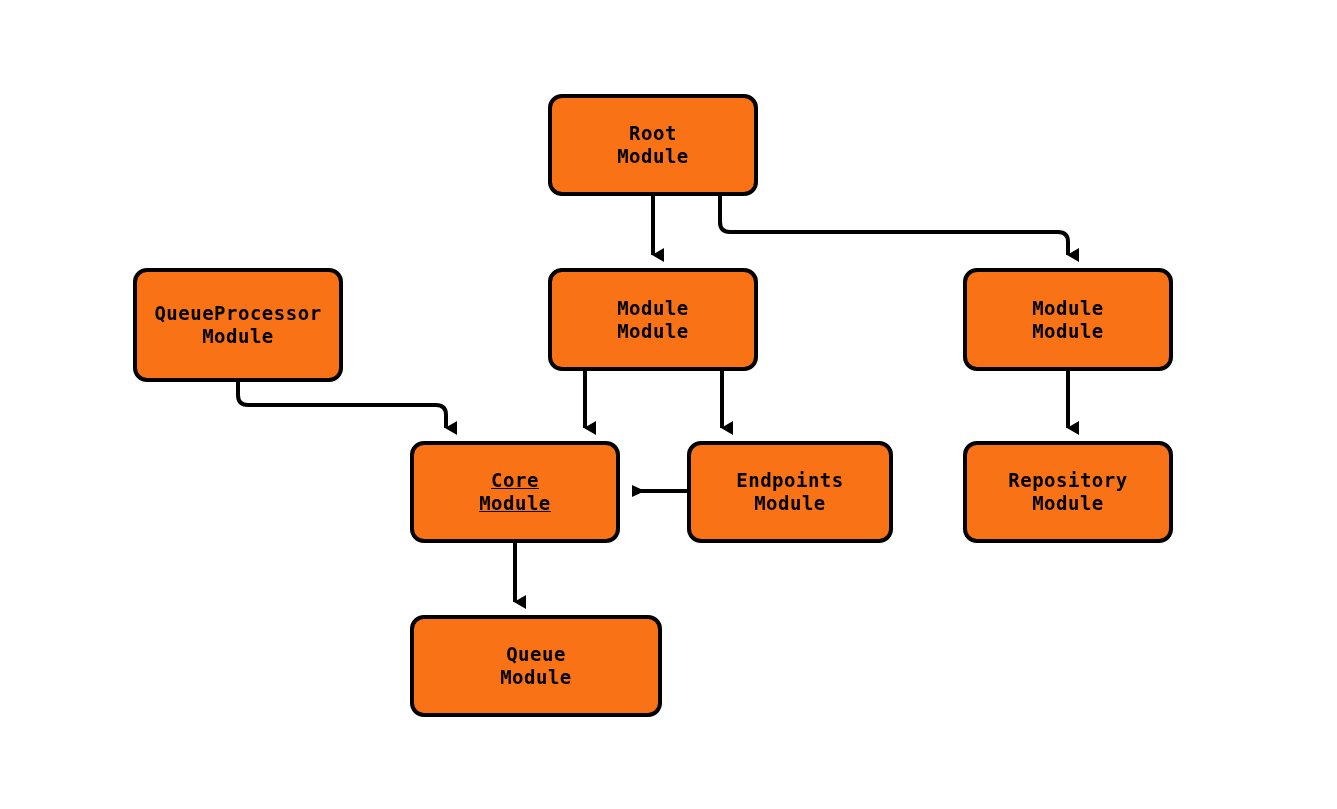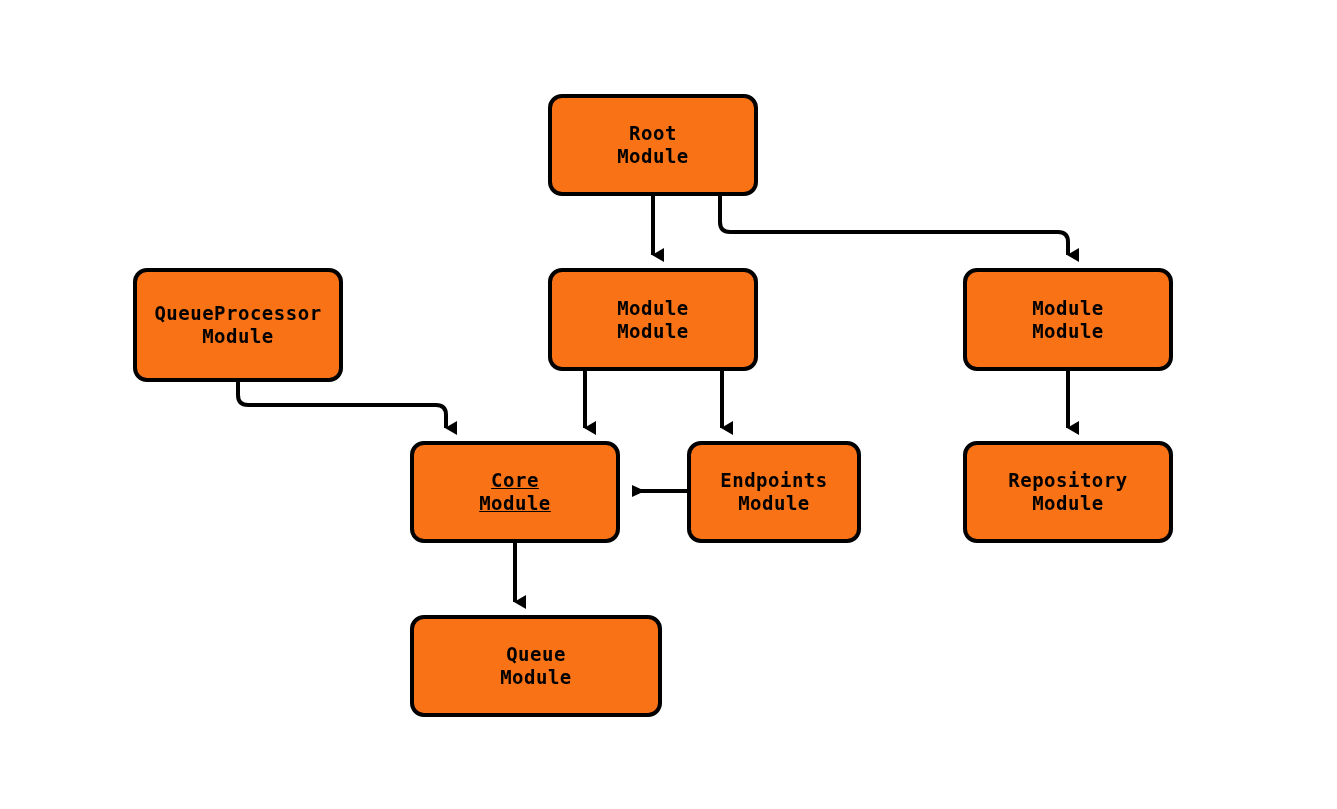--- a/index.html
+++ b/index.html
@@ -103,21 +103,21 @@
   <div class="node" style="left:963px; top:268px; width:210px; height:103px;">
     <div class="node-line">Module</div>
     <div class="node-line">Module</div>
   </div>
 
   <div class="node" style="left:410px; top:441px; width:210px; height:102px;text-decoration:underline;">
     <div class="node-line">Core</div>
     <div class="node-line">Module</div>
   </div>
 
-  <div class="node" style="left:687px; top:441px; width:174px; height:102px;">
+  <div class="node" style="left:687px; top:441px; width:206px; height:102px;">
     <div class="node-line">Endpoints</div>
     <div class="node-line">Module</div>
   </div>
 
   <div class="node" style="left:963px; top:441px; width:210px; height:102px;">
     <div class="node-line">Repository</div>
     <div class="node-line">Module</div>
   </div>
 
   <div class="node" style="left:410px; top:615px; width:252px; height:102px;">

